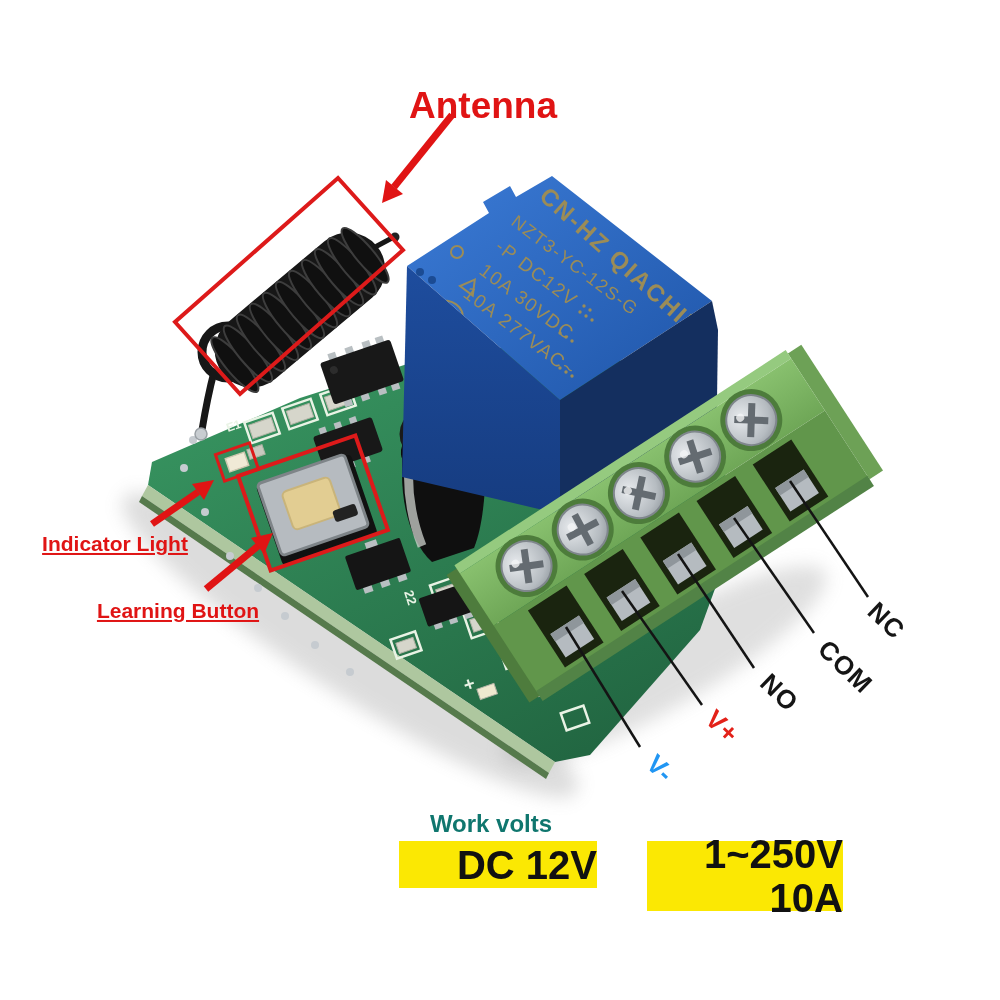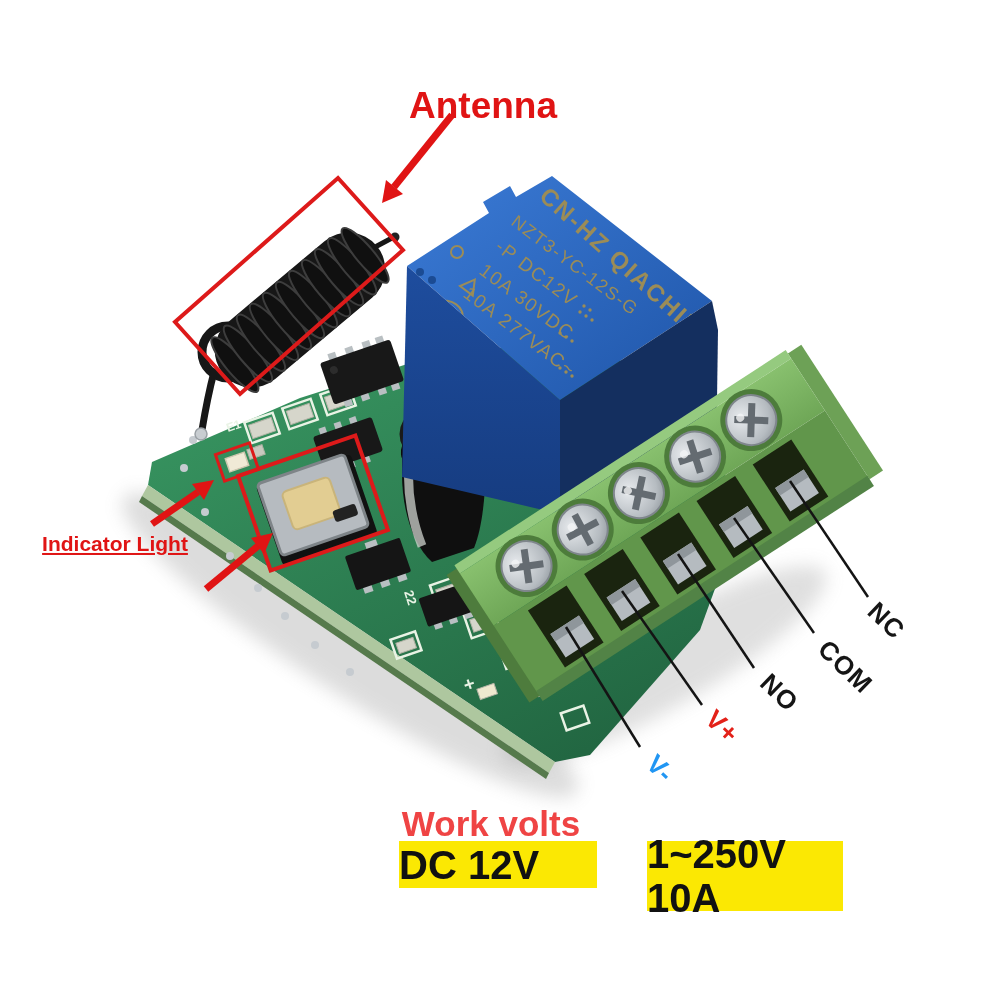--- a/index.html
+++ b/index.html
@@ -6,23 +6,23 @@
   .stage{position:relative;width:1000px;height:1000px;background:#ffffff;overflow:hidden;
          font-family:"Liberation Sans",sans-serif;}
   .stage svg{position:absolute;left:0;top:0;}
   .lbl{position:absolute;font-weight:bold;white-space:nowrap;
        transform:translate(-50%,-50%);line-height:1.05;}
   .lbl.red{color:#e01414;}
   .lbl.rot{transform:translate(-50%,-50%) rotate(44deg);}
   .ant{font-size:37px;}
   .callout{font-size:21px;text-decoration:underline;}
   .term{font-size:26px;color:#151515;letter-spacing:1px;}
-  .spec-head{font-size:35px;color:#ef4444;}
+  .spec-head{font-size:24px;color:#0f766e;}
   .ybox{position:absolute;background:#fbe803;color:#111;font-weight:bold;
-        display:flex;flex-direction:column;align-items:flex-start;justify-content:center;}
+        display:flex;flex-direction:column;align-items:flex-end;justify-content:center;}
   .ybox .big{font-size:40px;line-height:1.1;}
 </style>
 </head>
 <body>
 
 <div class="stage">
 
 <svg width="1000" height="1000" viewBox="0 0 1000 1000">
   <defs>
     <linearGradient id="gpcb" x1="0" y1="0" x2="0.7" y2="1">
@@ -332,20 +332,21 @@
     <polygon points="382,203 386,180 403,194" stroke="none"></polygon>
     <line x1="152" y1="524" x2="198" y2="492"></line>
     <polygon points="214,480 204,500 192,484" stroke="none"></polygon>
     <line x1="206" y1="589" x2="258" y2="546"></line>
     <polygon points="273,533 264,554 251,538" stroke="none"></polygon>
   </g>
 </svg>
 
 <div class="lbl red ant" style="left:483px;top:106px;">Antenna</div>
 <div class="lbl red callout" style="left:115px;top:544px;">Indicator Light</div>
+<div class="lbl red callout" style="left:178px;top:611px;">Learning Button</div>
 
 <div class="lbl rot term" style="left:886px;top:621px;">NC</div>
 <div class="lbl rot term" style="left:845px;top:667px;">COM</div>
 <div class="lbl rot term" style="left:779px;top:693px;">NO</div>
 <div class="lbl rot term" style="left:722px;top:727px;color:#e32119;">V+</div>
 <div class="lbl rot term" style="left:660px;top:769px;color:#2196f3;">V-</div>
 
 <div class="lbl spec-head" style="left:491px;top:824px;">Work volts</div>
 <div class="ybox" style="left:399px;top:841px;width:198px;height:47px;">
   <div class="big">DC 12V</div>

